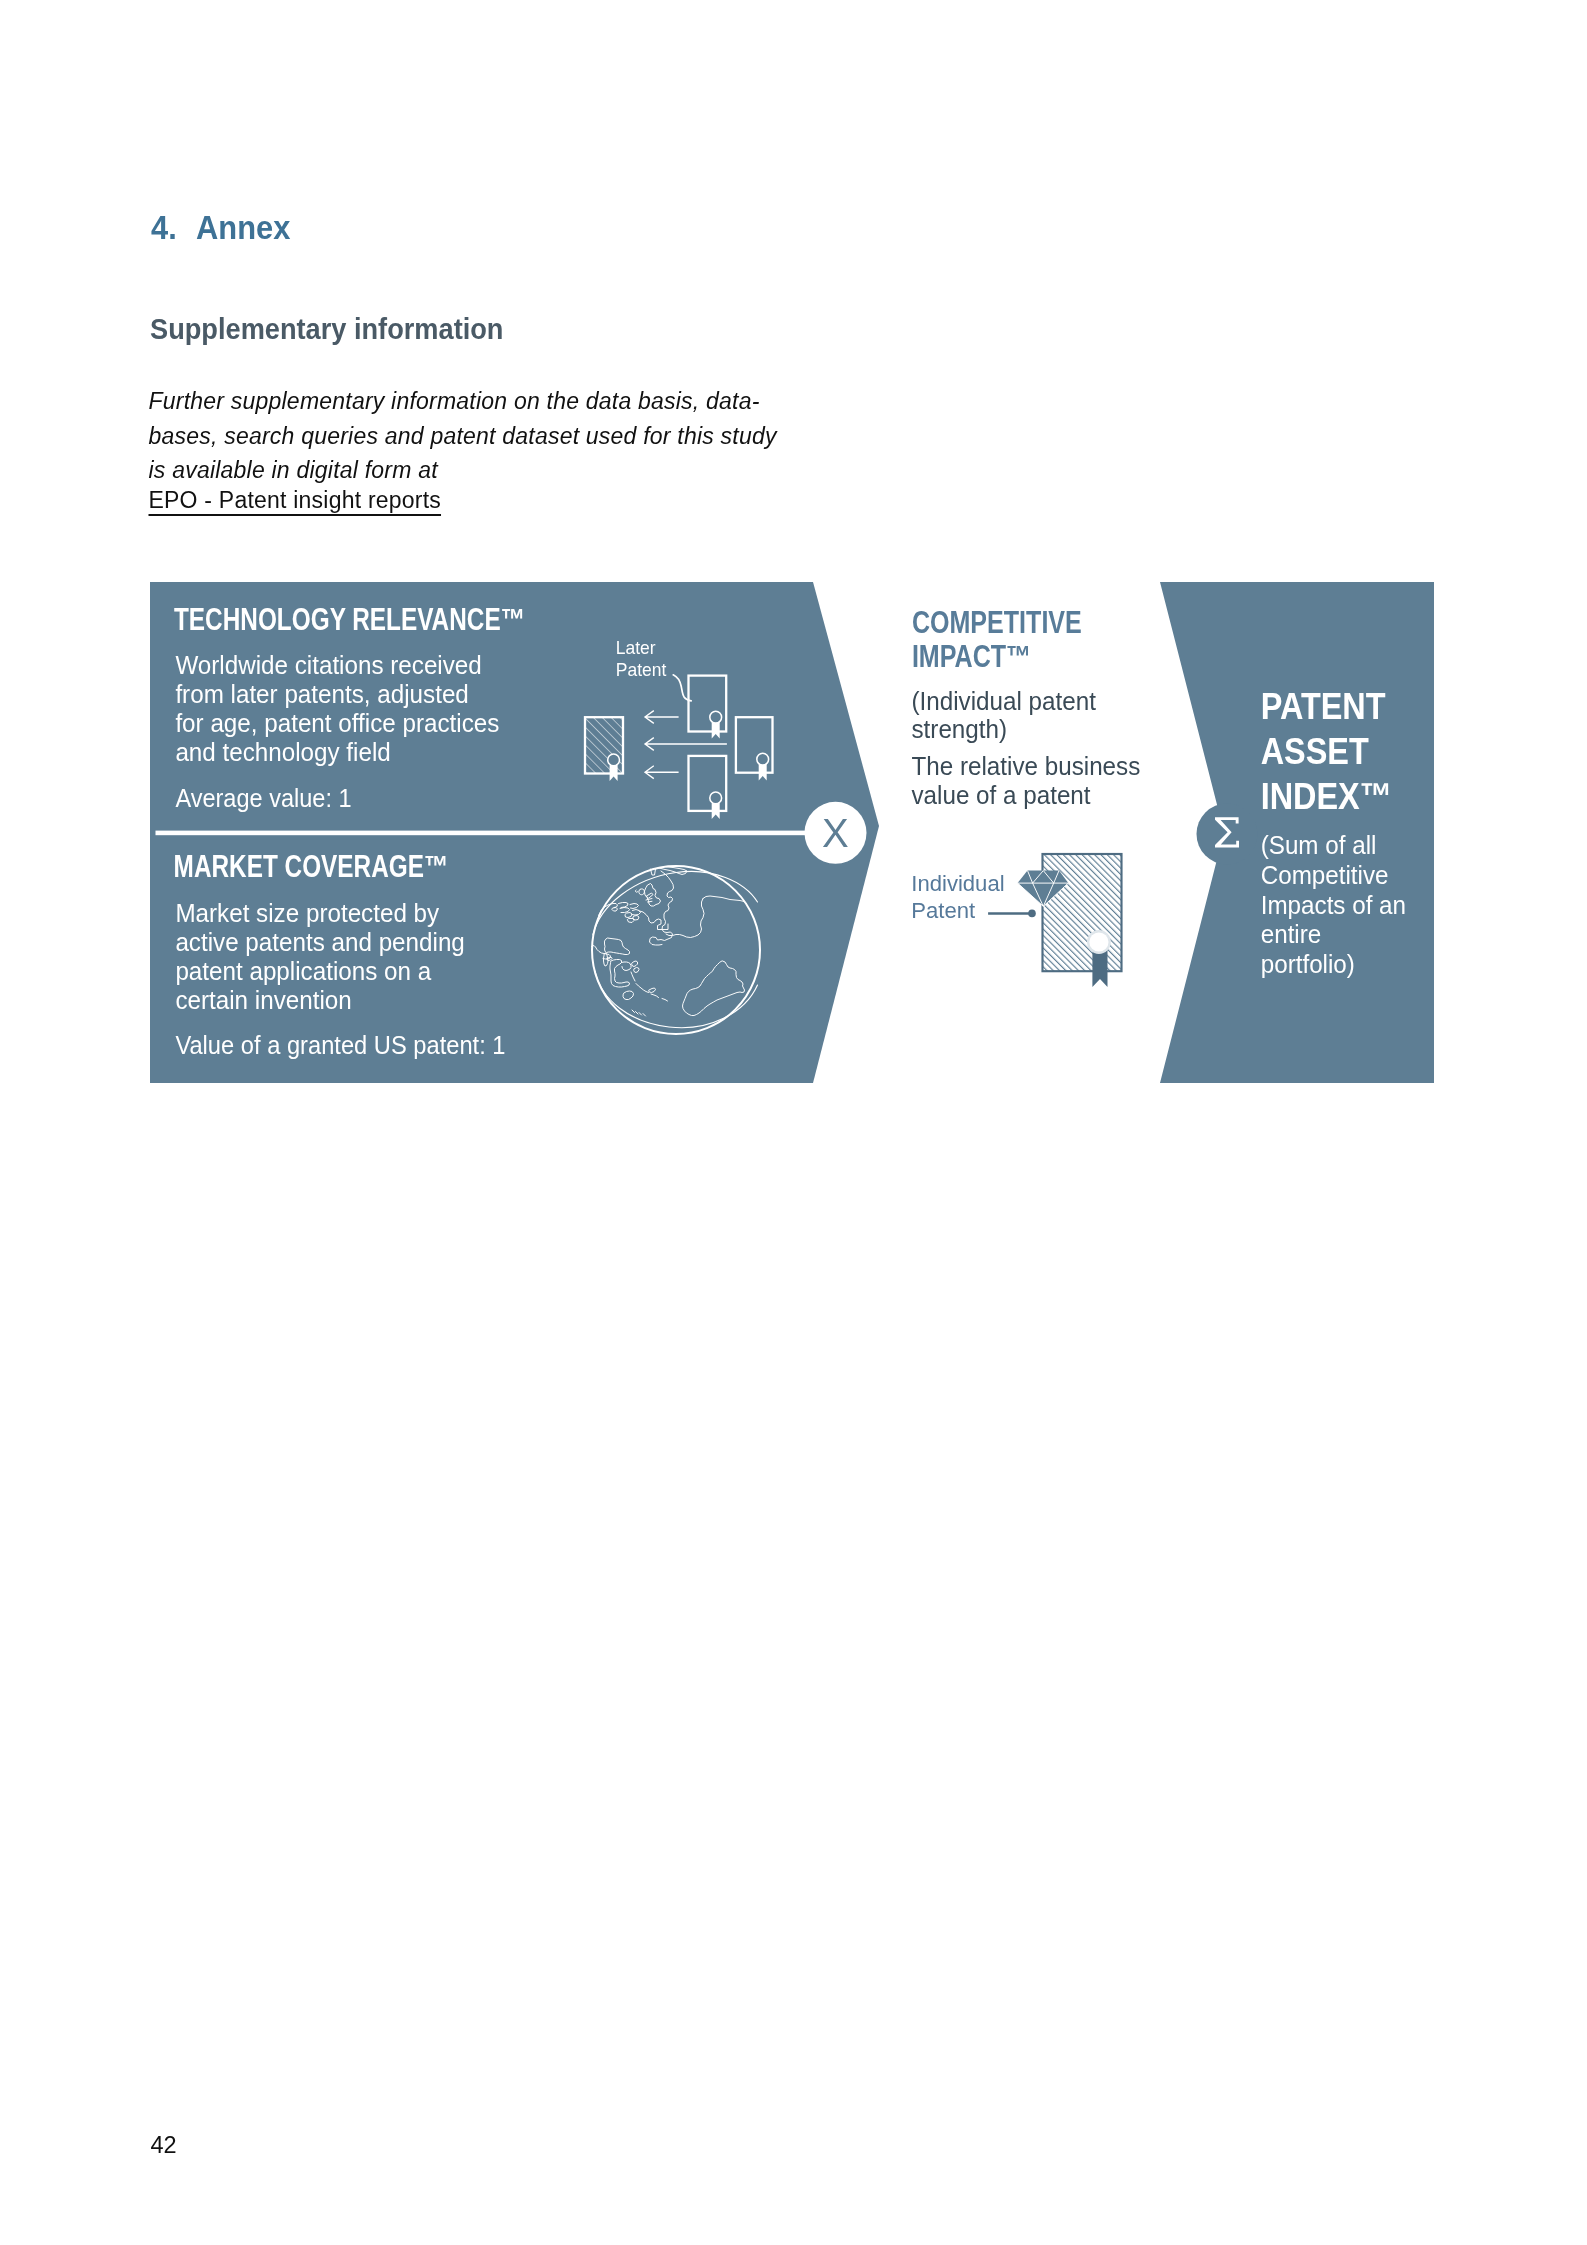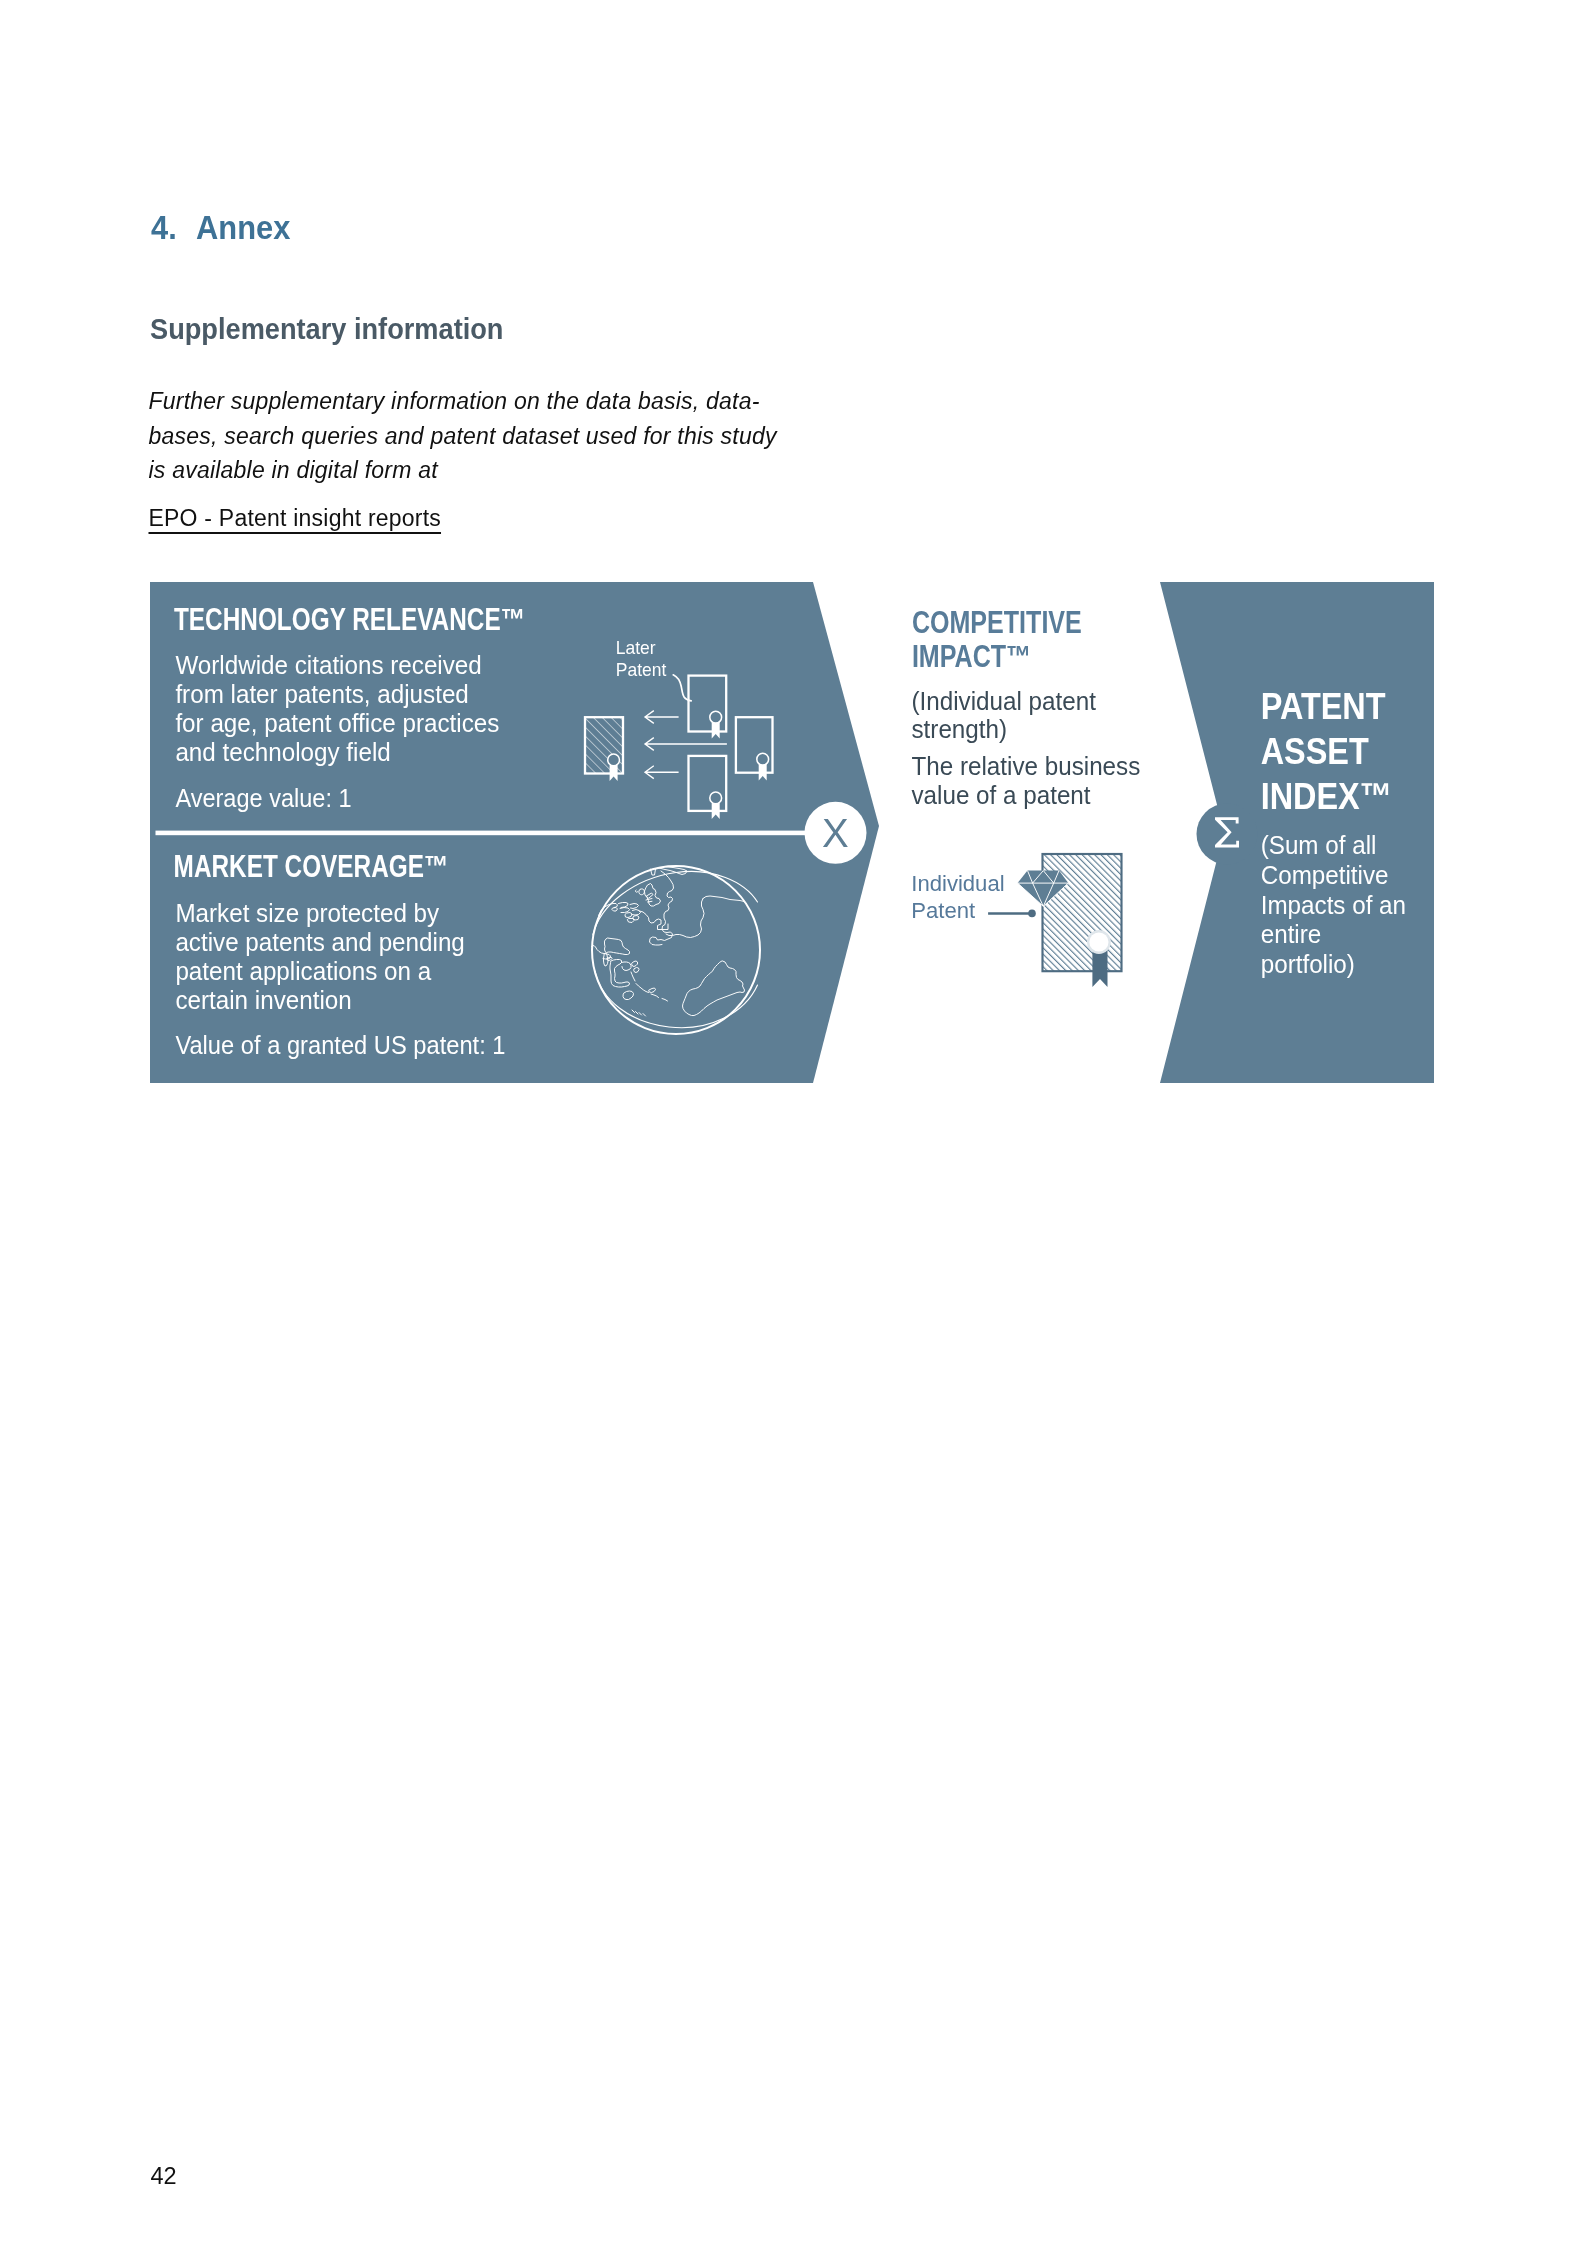--- a/index.html
+++ b/index.html
@@ -8,37 +8,37 @@
 
   
   #annex-heading{position:absolute;left:150.5px;top:210.5px;font-size:33px;line-height:33px;font-weight:700;color:#3E7296;white-space:nowrap;
                  transform:scaleX(0.935);transform-origin:0 0;}
   #annex-heading .num{display:inline-block;width:48.2px;}
 
   #subheading{position:absolute;left:150px;top:313.5px;font-size:29.3px;line-height:29.3px;font-weight:700;color:#4A5A66;white-space:nowrap;
               transform:scaleX(0.928);transform-origin:0 0;}
 
   #intro{position:absolute;left:148.5px;top:384.4px;width:700px;font-size:23px;line-height:34.4px;letter-spacing:0.22px;color:#111111;white-space:pre-line;font-style:italic;}
-  #intro-link{position:absolute;left:148.5px;top:504px;font-size:23px;line-height:28px;letter-spacing:0.22px;color:#111111;text-decoration:underline;text-underline-offset:5.5px;text-decoration-thickness:1.6px;white-space:nowrap;}
+  #intro-link{position:absolute;left:148.5px;top:486px;font-size:23px;line-height:28px;letter-spacing:0.22px;color:#111111;text-decoration:underline;text-underline-offset:5.5px;text-decoration-thickness:1.6px;white-space:nowrap;}
 
   
   #diagram{position:absolute;left:0;top:0;width:1587px;height:2245px;}
   #diagram-svg text{font-family:"Liberation Sans",sans-serif;}
   .panel-title{font-size:30.7px;font-weight:700;fill:#ffffff;}
   .panel-body text{font-size:25.5px;fill:#ffffff;}
   #x-glyph{font-size:40px;fill:#5E7E94;}
   #sigma-glyph{font-size:40px;fill:#ffffff;}
   .ci-title text{font-size:30.7px;font-weight:700;fill:#587C99;}
   .ci-body text{font-size:25.5px;fill:#3A4A56;}
   .pai-title text{font-size:37.6px;font-weight:700;fill:#ffffff;}
   .pai-body text{font-size:25.5px;fill:#ffffff;}
   #later-patent-label text{font-size:18.4px;fill:#ffffff;}
   #individual-patent-label text{font-size:22.5px;fill:#56799A;}
 
-  #pagenum{position:absolute;left:150.5px;top:2133.5px;font-size:23.5px;line-height:23.5px;font-weight:400;color:#111111;margin-top:31px;}
+  #pagenum{position:absolute;left:150.5px;top:2133.5px;font-size:23.5px;line-height:23.5px;font-weight:400;color:#111111;}
 </style>
 </head>
 <body>
 
 <div class="page">
 
   <div id="annex-heading">
     <span class="num">4.</span><span>Annex</span>
   </div>
 

